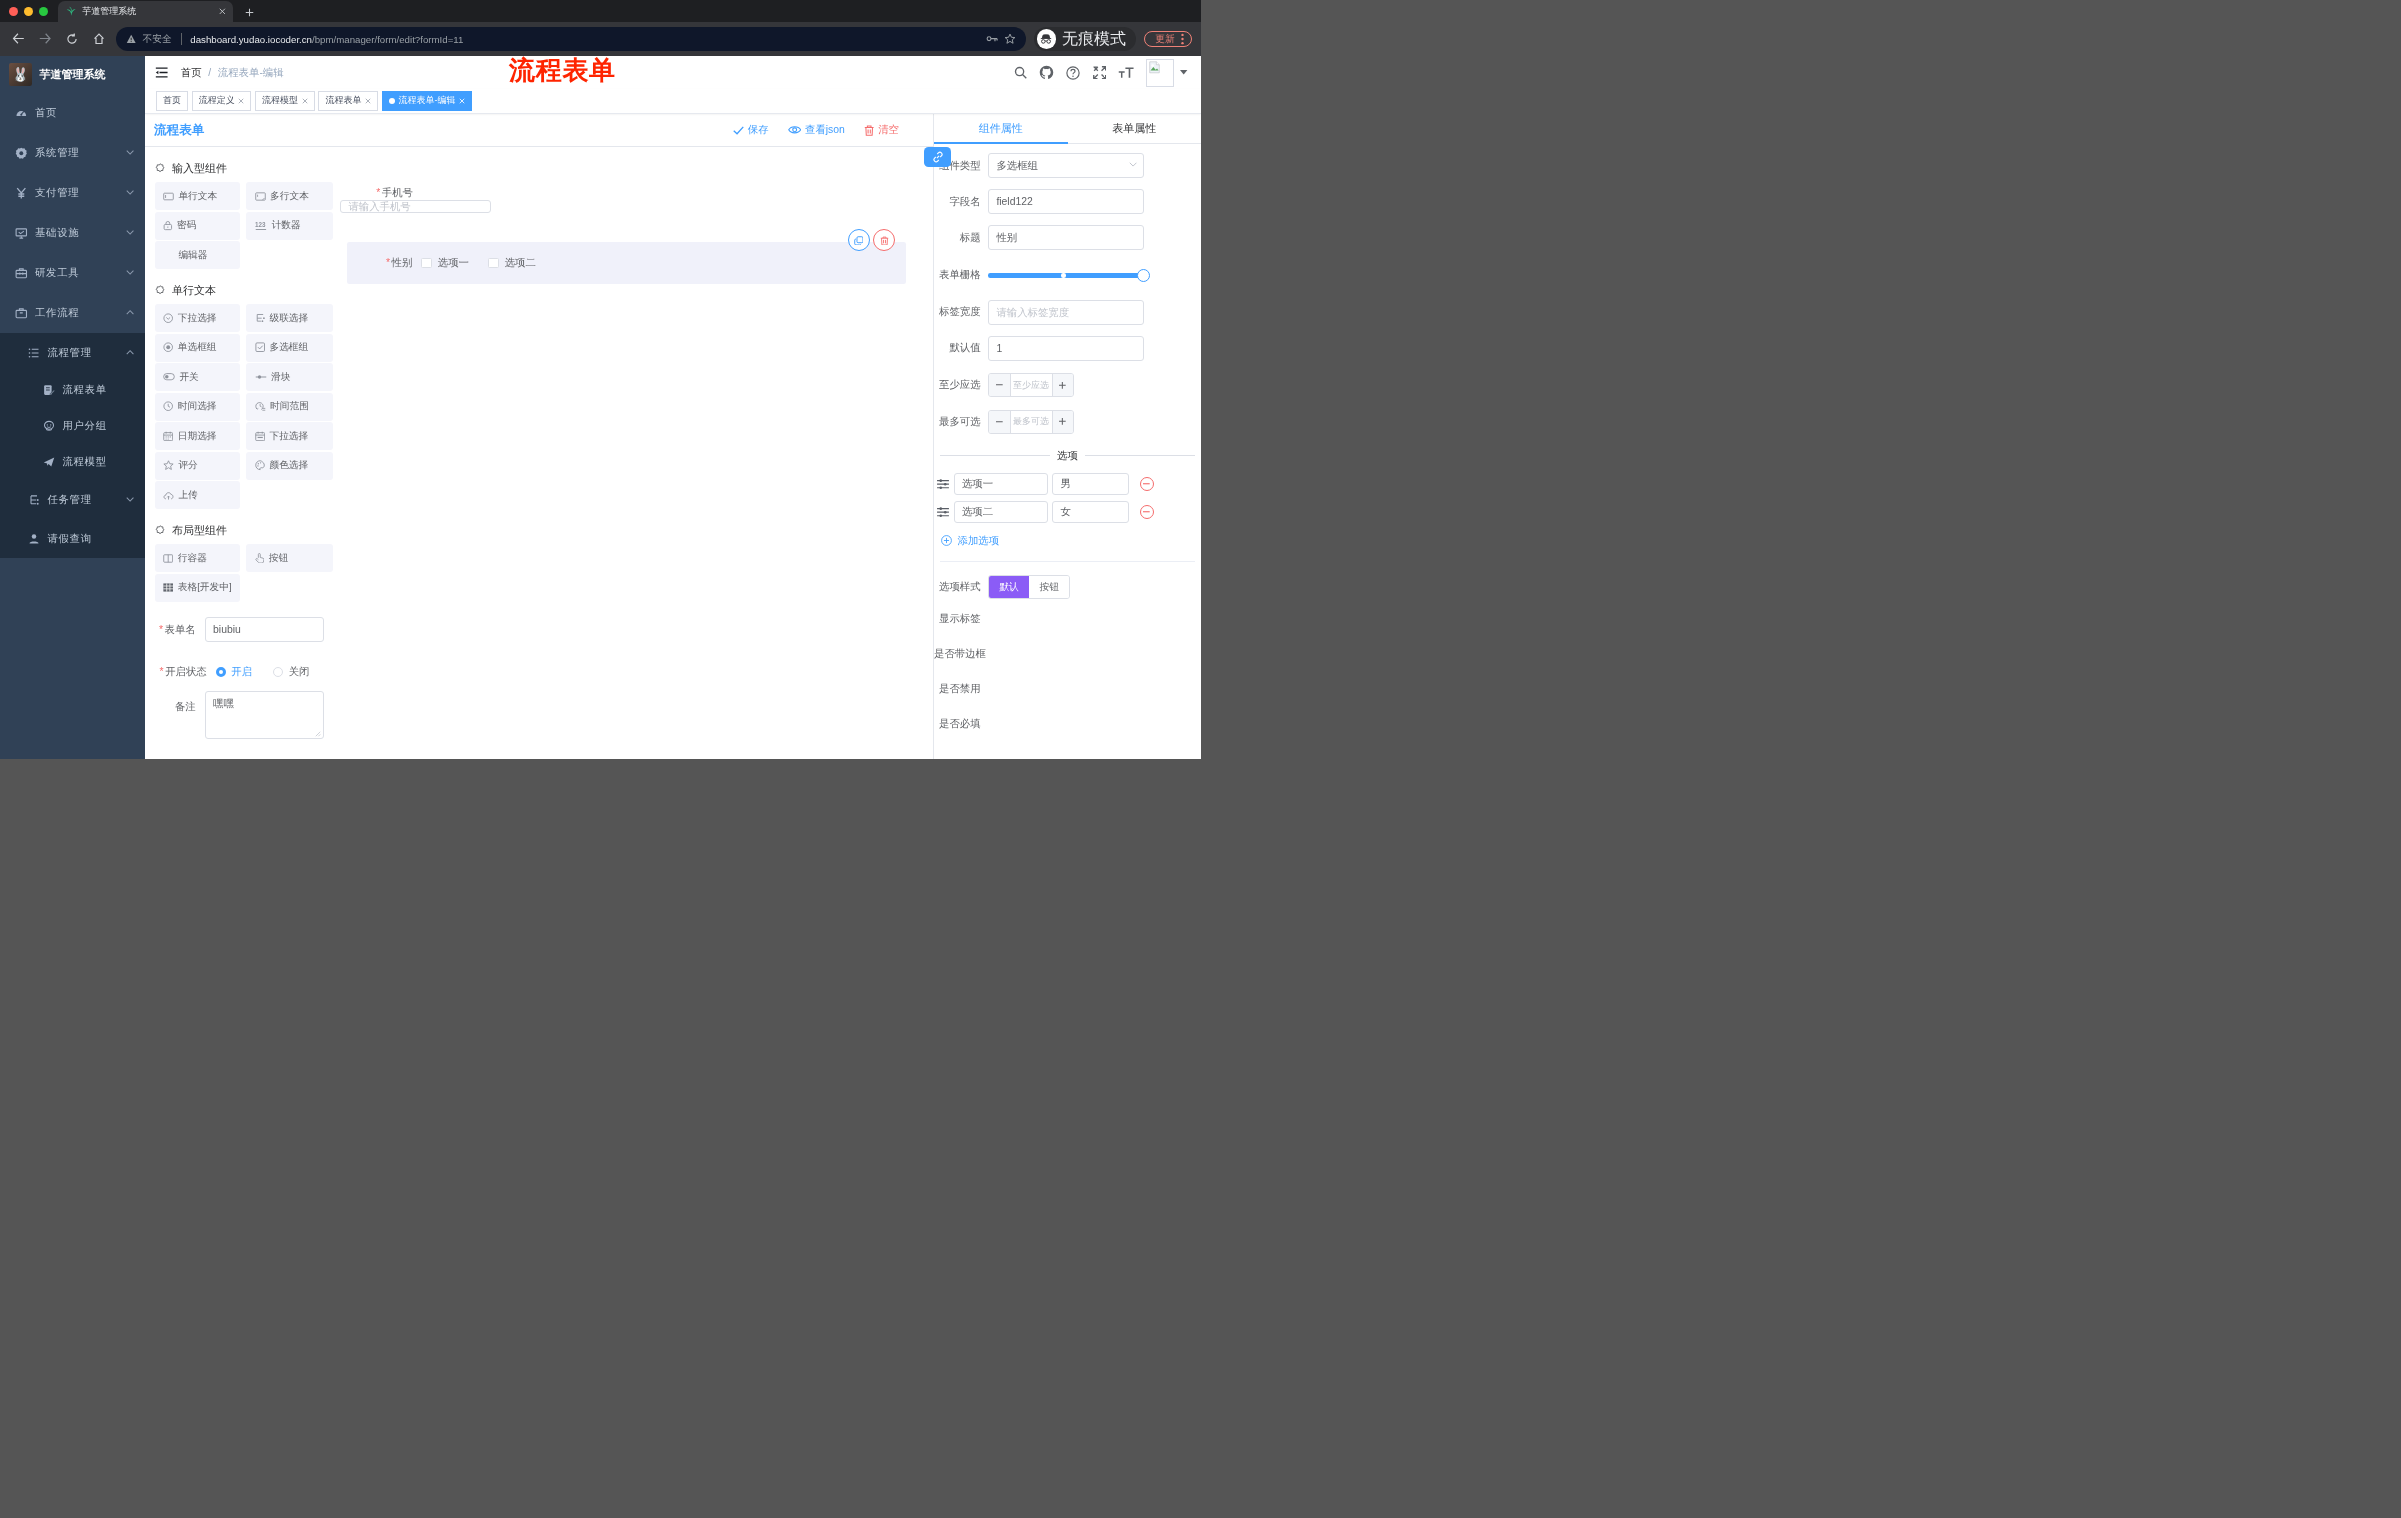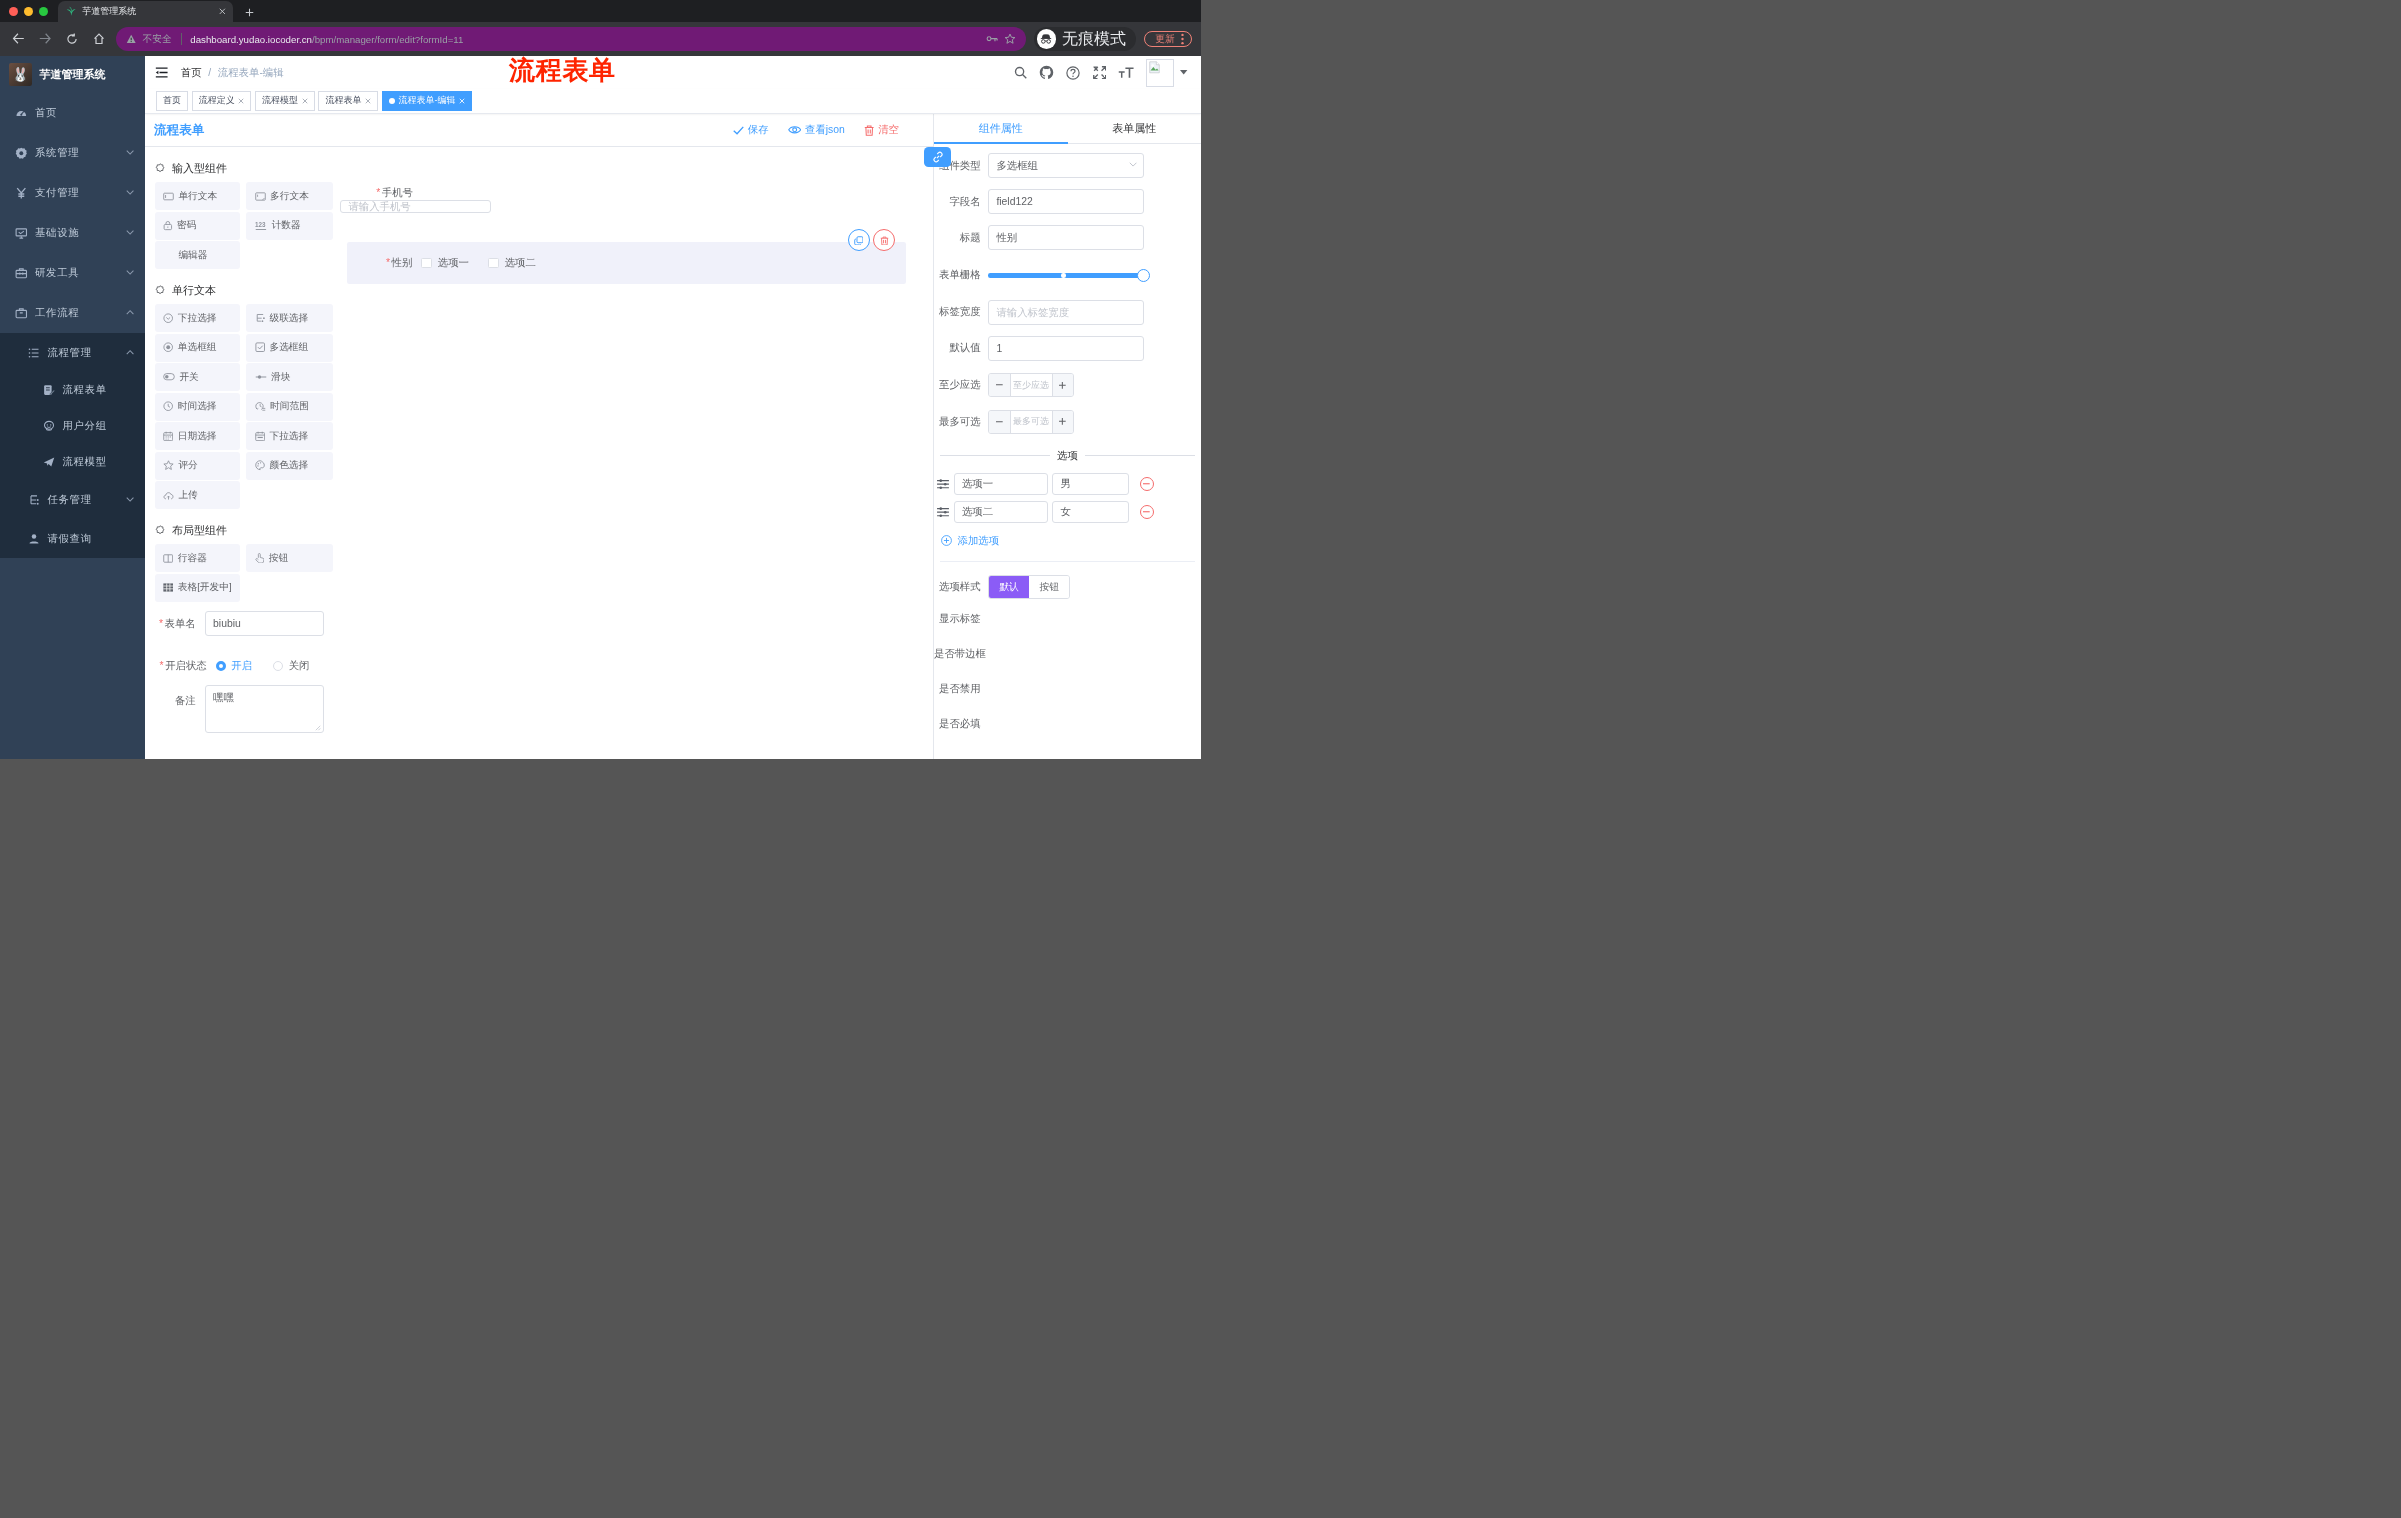--- a/index.html
+++ b/index.html
@@ -8,21 +8,21 @@
   svg{display:block;}
   
   .tabstrip{height:22px;background:#1e1f22;display:flex;align-items:flex-end;}
   .lights{display:flex;gap:6px;align-items:center;height:22px;padding:0 10.4px 0 9px;}
   .light{width:9px;height:9px;border-radius:50%;}
   .btab{width:175px;height:21px;background:#35363a;border-radius:6.7px 6.7px 0 0;display:flex;align-items:center;gap:6px;padding:0 7.4px;color:#e8eaed;font-size:9px;}
   .btab .grow{flex:1;white-space:nowrap;overflow:hidden;}
   .newtab{width:19.3px;height:19.3px;display:flex;align-items:center;justify-content:center;margin-left:6px;}
   .btoolbar{height:34px;background:#35363a;display:flex;align-items:center;padding:0 9px;gap:7.4px;}
   .navic{width:19.3px;height:19.3px;display:flex;align-items:center;justify-content:center;}
-  .urlbox{flex:1;height:24px;background:#701a75;border-radius:12px;display:flex;align-items:center;padding:0 10.4px;gap:6px;color:#9aa0a6;font-size:9.7px;}
+  .urlbox{flex:1;height:24px;background:#0f172a;border-radius:12px;display:flex;align-items:center;padding:0 10.4px;gap:6px;color:#9aa0a6;font-size:9.7px;}
   .urlbox .domain{color:#e8eaed;}
   .urlbox .sep{width:0.7px;height:12px;background:#5f6368;margin:0 3px;}
   .urlbox .sp{flex:1;}
   .incog{height:24px;border-radius:12px;background:#2b2c2f;display:flex;align-items:center;gap:6px;padding:1.5px 10.4px 1.5px 3px;color:#e8eaed;font-size:16px;}
   .incog .ball{width:19.3px;height:19.3px;border-radius:50%;background:#fff;display:flex;align-items:center;justify-content:center;}
   .updatebtn{height:16px;border:0.7px solid #ee8177;border-radius:11px;color:#ee8177;font-size:9.7px;display:flex;align-items:center;gap:6px;padding:0 7.4px 0 10.4px;}
   
   .app{display:flex;height:703px;}
   .sidebar{width:145px;background:#304156;flex-shrink:0;color:#bfcbd9;}
   .logo{height:37px;display:flex;align-items:center;gap:7.4px;padding-left:9px;}
@@ -58,21 +58,21 @@
   .dhead .ttl{color:#409eff;font-size:12.6px;font-weight:bold;margin-left:3px;}
   .dhead .sp{flex:1;}
   .tbtn{display:flex;align-items:center;gap:3.7px;font-size:10.4px;color:#409eff;margin-left:19.3px;cursor:pointer;}
   .tbtn.red{color:#f56c6c;}
   .dbody{flex:1;display:flex;min-height:0;}
   
   .pal{width:195px;padding:0 5.2px 0 9.7px;flex-shrink:0;overflow:hidden;}
   .psec{display:flex;align-items:center;gap:5.2px;margin:14px 0 6px 0;font-size:11px;color:#303133;}
   .pgrid{display:grid;grid-template-columns:85px 87px;gap:1.5px 6.7px;}
   .pit{height:28px;background:#f4f5fb;border-radius:3px;display:flex;align-items:center;gap:4.5px;padding:0 3px 0 8.2px;font-size:9.7px;color:#606266;cursor:grab;white-space:nowrap;}
-  .pform{margin-top:9px;font-size:10.4px;color:#606266;}
+  .pform{margin-top:15px;font-size:10.4px;color:#606266;}
   .prow{display:flex;margin-bottom:16.3px;}
   .prow .lab{width:50px;text-align:right;padding-right:9px;flex-shrink:0;padding-top:6px;white-space:nowrap;}
   .req{color:#f56c6c;margin-right:1.5px;}
   .inp{border:0.7px solid #dcdfe6;border-radius:3px;height:25px;padding:0 7.4px;font-size:10.4px;color:#606266;width:119px;background:#fff;outline:none;}
   .inp::placeholder{color:#c0c4cc;}
   .radios{display:flex;align-items:center;gap:21px;padding-top:6.7px;}
   .rad{display:flex;align-items:center;gap:5.2px;font-size:10.4px;}
   .rc{width:10.4px;height:10.4px;border-radius:50%;border:0.7px solid #dcdfe6;background:#fff;}
   .rad.on .rc{border:3px solid #409eff;}
   .rad.on .rl{color:#409eff;}

